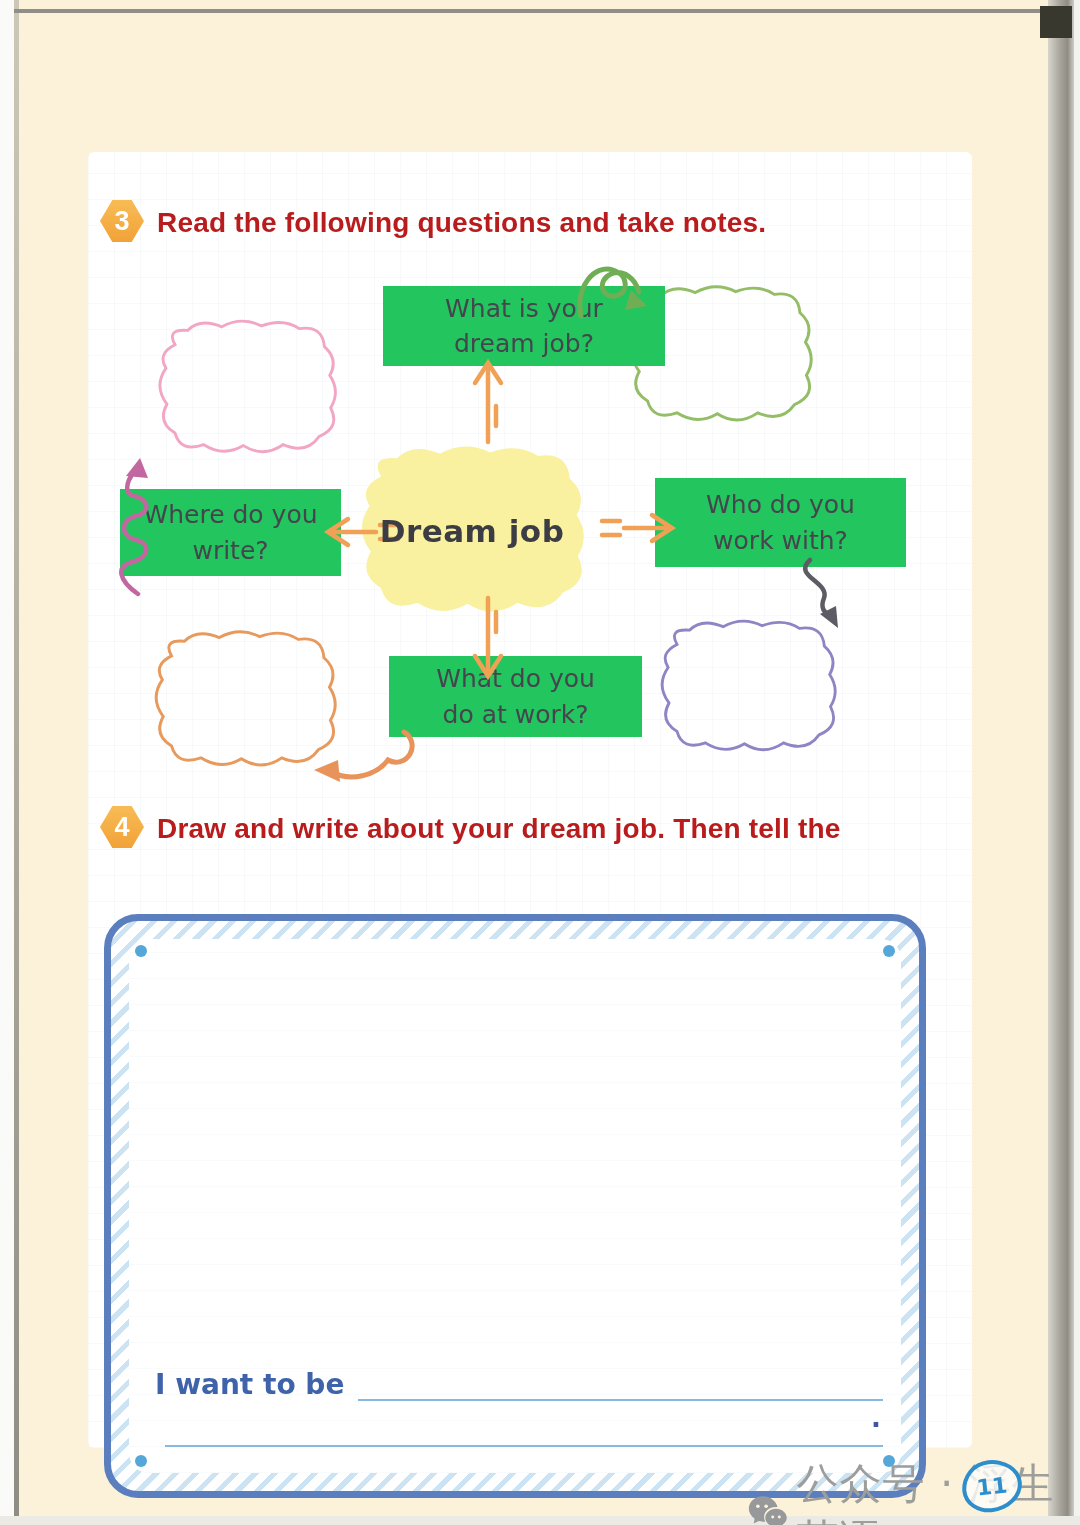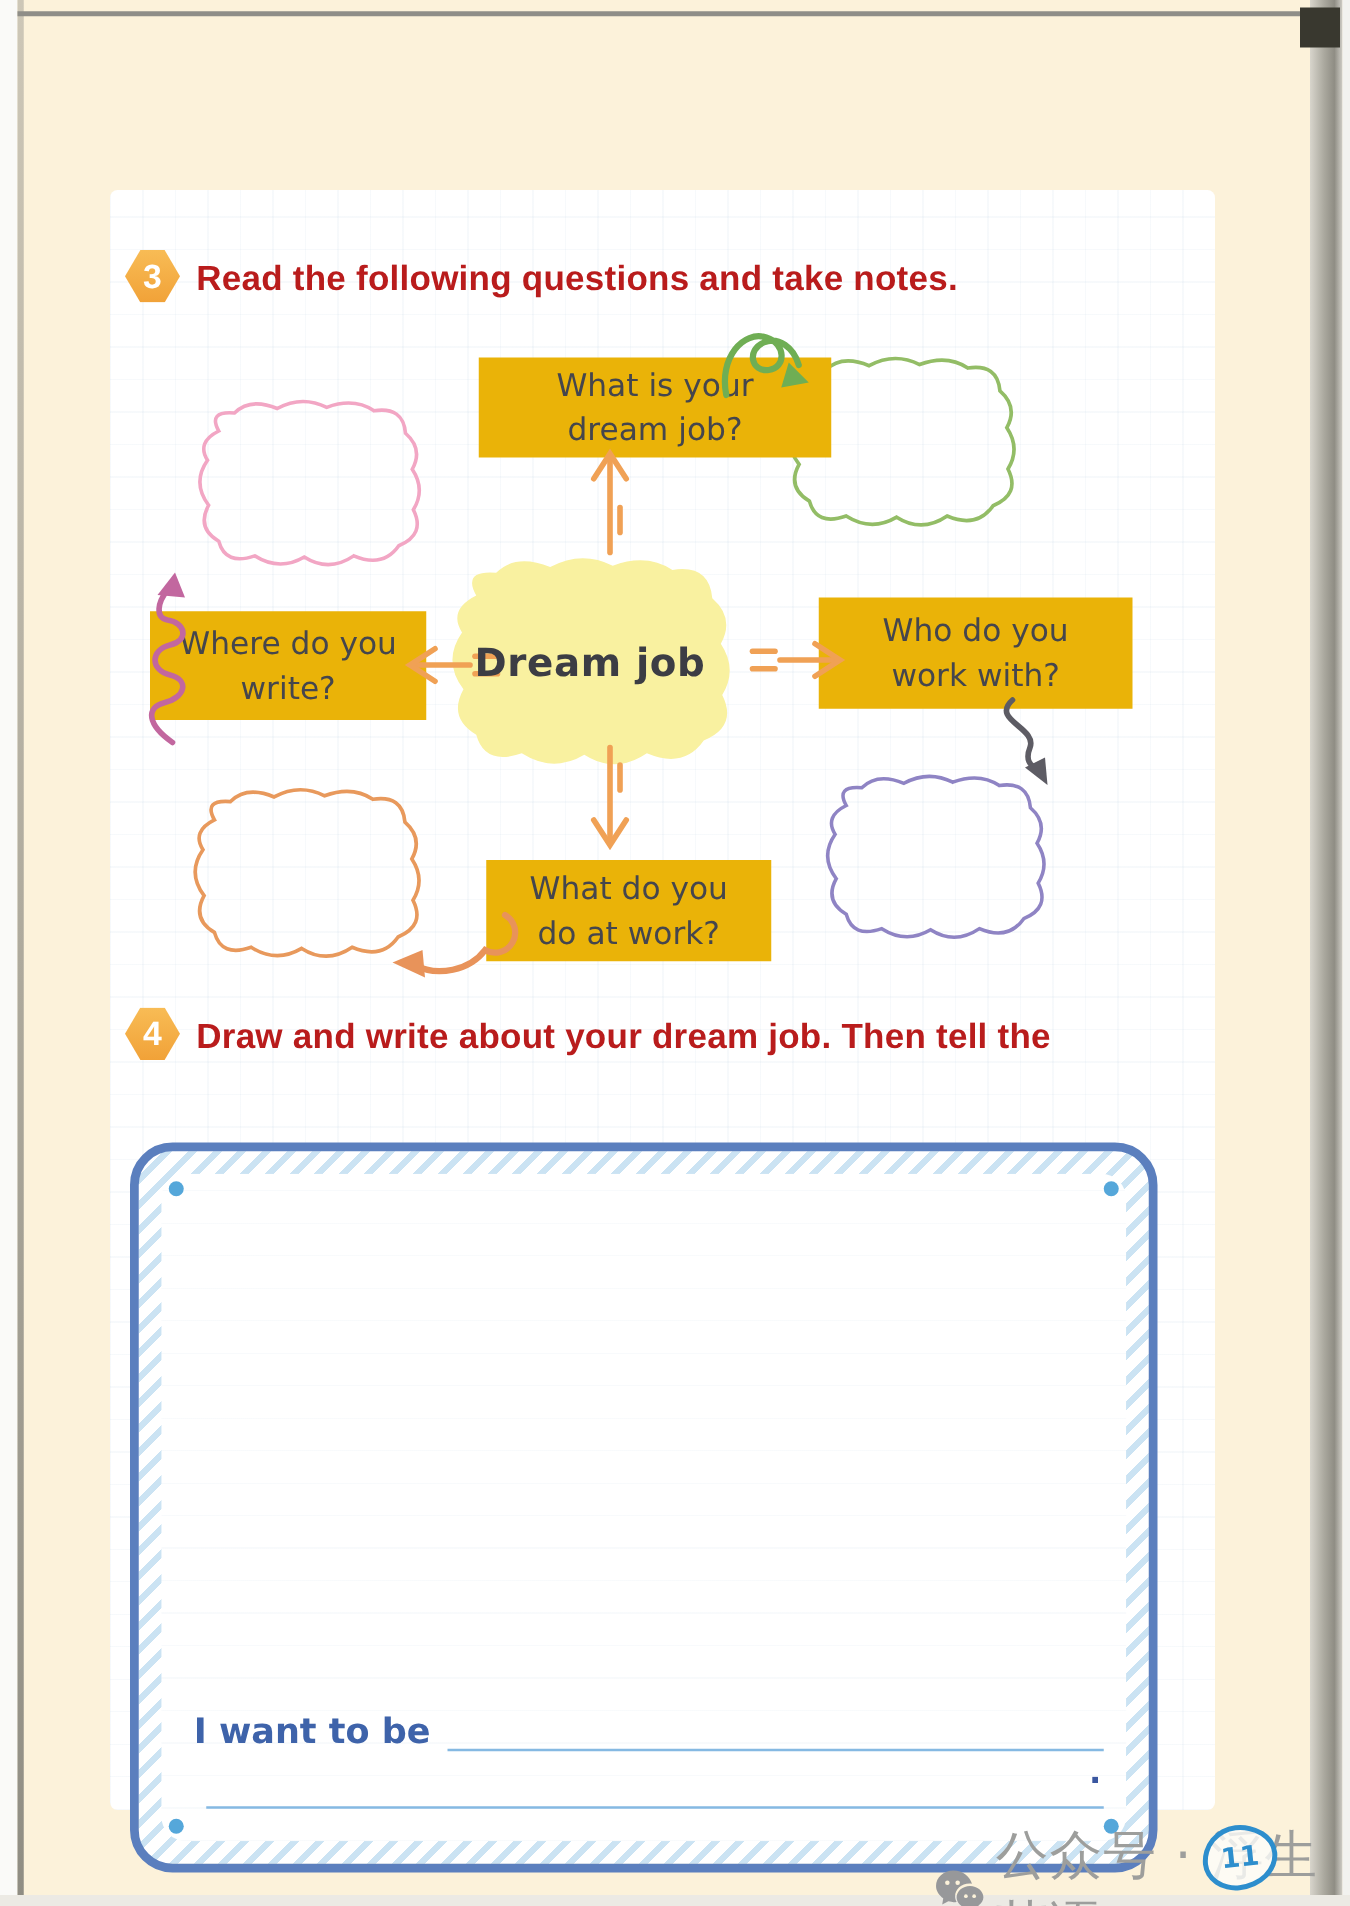--- a/index.html
+++ b/index.html
@@ -33,21 +33,21 @@
     font-family:"Liberation Sans", sans-serif; }
   .activity-title { margin-left:13px; font-family:"Liberation Sans", sans-serif;
     font-weight:700; color:#b91c1c; font-size:28px; line-height:46px; letter-spacing:.2px; }
   .a3 { left:100px; top:200px; width:860px; }
   .a4 { left:100px; top:806px; width:860px; }
   .title-line { display:block; }
 
   
   .mindmap { position:absolute; inset:0; }
   .cloud { position:absolute; }
-  .qbox { position:absolute; background:#eab308; display:flex; flex-direction:column;
+  .qbox { position:absolute; background:#22c55e; display:flex; flex-direction:column;
     align-items:center; justify-content:center; text-align:center;
     color:#45464d; font-size:25px; line-height:1.42; font-family:"DejaVu Sans", sans-serif; }
   .qline { display:block; }
   .center-label { position:absolute; left:346px; top:440px; width:252px; height:182px;
     display:flex; align-items:center; justify-content:center;
     font-size:31px; font-weight:bold; color:#3c3d44; letter-spacing:.5px; }
   .center-label svg.bg { position:absolute; inset:0; z-index:0; }
   .center-label span { position:relative; z-index:1; }
   .arrow { position:absolute; }
 
@@ -135,21 +135,21 @@
       <span class="qline">dream job?</span>
     </div>
     <div class="qbox" style="left:120px;top:489px;width:221px;height:87px">
       <span class="qline">Where do you</span>
       <span class="qline">write?</span>
     </div>
     <div class="qbox" style="left:655px;top:478px;width:251px;height:89px">
       <span class="qline">Who do you</span>
       <span class="qline">work with?</span>
     </div>
-    <div class="qbox" style="left:389px;top:688px;width:228px;height:81px">
+    <div class="qbox" style="left:389px;top:656px;width:253px;height:81px">
       <span class="qline">What do you</span>
       <span class="qline">do at work?</span>
     </div>
 
     <svg class="arrow" style="left:464px;top:356px" width="48" height="92" viewBox="0 0 48 92">
       <g stroke="#f0a155" stroke-width="4.5" fill="none" stroke-linecap="round">
         <path d="M24 86 L24 10"></path>
           <path d="M11 27 L24 7 L37 27"></path>
           <path d="M32 50 L32 70"></path>
       </g>

